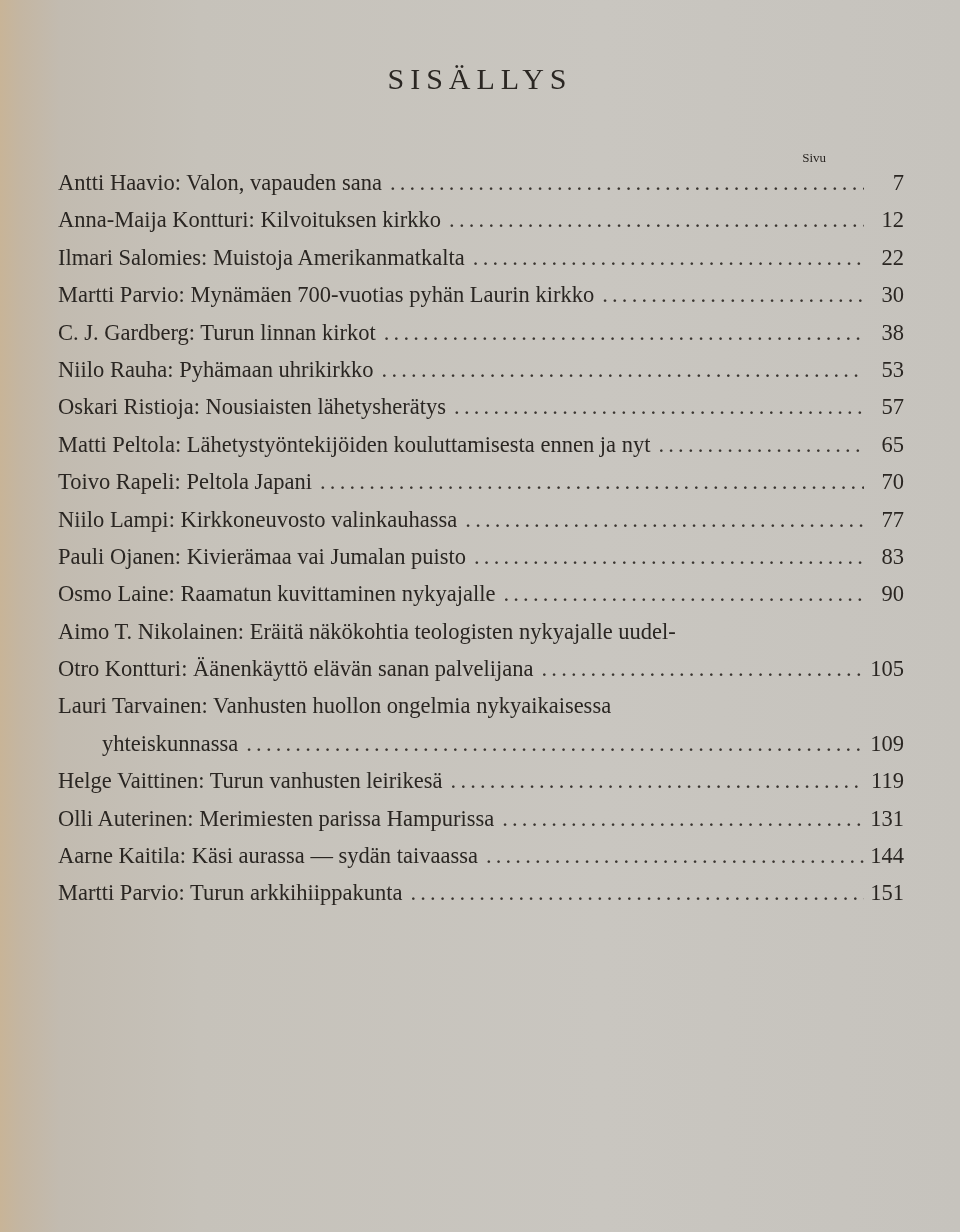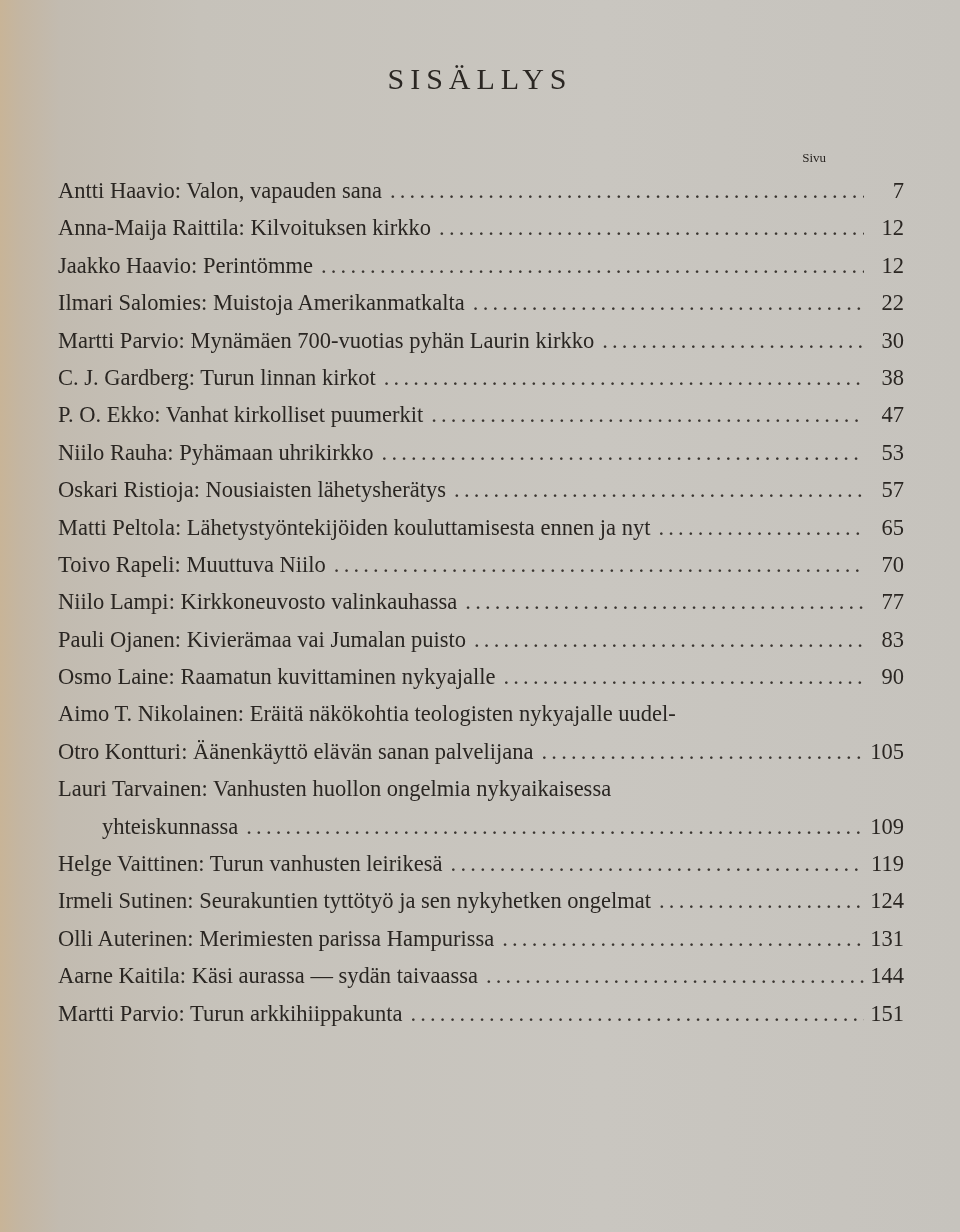--- a/index.html
+++ b/index.html
@@ -13,21 +13,21 @@
   .page { position: absolute; left: 0; top: 0; width: 884px; height: 1232px; }
   .title {
     position: absolute; top: 62px; left: 0; width: 960px;
     text-align: center; font-size: 30px; letter-spacing: 6px;
     font-family: "Liberation Serif", serif; color: #2b2723;
   }
   .sivu {
     position: absolute; top: 150px; right: 58px;
     font-size: 13px; font-family: "Liberation Serif", serif;
   }
-  .toc { position: absolute; left: 58px; top: 172px; width: 846px; }
+  .toc { position: absolute; left: 58px; top: 164px; width: 846px; }
   .entry {
     display: flex; align-items: baseline;
     font-family: "Liberation Serif", serif; font-size: 22.5px;
     height: 37.4px; line-height: 37.4px;
     white-space: nowrap;
   }
   .entry .text { flex: 0 0 auto; }
   .entry .dots {
     flex: 1 1 auto; overflow: hidden; margin: 0 6px 0 8px;
     letter-spacing: 4.2px; color: #3a3530;
@@ -47,66 +47,56 @@
   <div class="title">SISÄLLYS</div>
   <div class="sivu">Sivu</div>
 
   <div class="toc" id="toc">
       <div class="entry">
         <span class="text"><span>Antti Haavio</span><span>: </span><span>Valon, vapauden sana</span></span>
         <span class="dots"></span>
         <span class="page-num">7</span>
       </div>
       <div class="entry">
-        <span class="text"><span>Anna-Maija Raittila</span><span>: </span><span>Kilvoituksen kirkko</span></span>
-        <span class="dots"></span>
-        <span class="page-num">12</span>
-      </div>
-      <div class="entry">
-        <span class="text"><span>Jaakko Haavio</span><span>: </span><span>Perintömme</span></span>
+        <span class="text"><span>Anna-Maija Kontturi</span><span>: </span><span>Kilvoituksen kirkko</span></span>
         <span class="dots"></span>
         <span class="page-num">12</span>
       </div>
       <div class="entry">
         <span class="text"><span>Ilmari Salomies</span><span>: </span><span>Muistoja Amerikanmatkalta</span></span>
         <span class="dots"></span>
         <span class="page-num">22</span>
       </div>
       <div class="entry">
         <span class="text"><span>Martti Parvio</span><span>: </span><span>Mynämäen 700-vuotias pyhän Laurin kirkko</span></span>
         <span class="dots"></span>
         <span class="page-num">30</span>
       </div>
       <div class="entry">
         <span class="text"><span>C. J. Gardberg</span><span>: </span><span>Turun linnan kirkot</span></span>
         <span class="dots"></span>
         <span class="page-num">38</span>
       </div>
       <div class="entry">
-        <span class="text"><span>P. O. Ekko</span><span>: </span><span>Vanhat kirkolliset puumerkit</span></span>
-        <span class="dots"></span>
-        <span class="page-num">47</span>
-      </div>
-      <div class="entry">
         <span class="text"><span>Niilo Rauha</span><span>: </span><span>Pyhämaan uhrikirkko</span></span>
         <span class="dots"></span>
         <span class="page-num">53</span>
       </div>
       <div class="entry">
         <span class="text"><span>Oskari Ristioja</span><span>: </span><span>Nousiaisten lähetysherätys</span></span>
         <span class="dots"></span>
         <span class="page-num">57</span>
       </div>
       <div class="entry">
         <span class="text"><span>Matti Peltola</span><span>: </span><span>Lähetystyöntekijöiden kouluttamisesta ennen ja nyt</span></span>
         <span class="dots"></span>
         <span class="page-num">65</span>
       </div>
       <div class="entry">
-        <span class="text"><span>Toivo Rapeli</span><span>: </span><span>Muuttuva Niilo</span></span>
+        <span class="text"><span>Toivo Rapeli</span><span>: </span><span>Peltola Japani</span></span>
         <span class="dots"></span>
         <span class="page-num">70</span>
       </div>
       <div class="entry">
         <span class="text"><span>Niilo Lampi</span><span>: </span><span>Kirkkoneuvosto valinkauhassa</span></span>
         <span class="dots"></span>
         <span class="page-num">77</span>
       </div>
       <div class="entry">
         <span class="text"><span>Pauli Ojanen</span><span>: </span><span>Kivierämaa vai Jumalan puisto</span></span>
@@ -135,25 +125,20 @@
         <span class="text">yhteiskunnassa</span>
         <span class="dots"></span>
         <span class="page-num">109</span>
       </div>
       <div class="entry">
         <span class="text"><span>Helge Vaittinen</span><span>: </span><span>Turun vanhusten leirikesä</span></span>
         <span class="dots"></span>
         <span class="page-num">119</span>
       </div>
       <div class="entry">
-        <span class="text"><span>Irmeli Sutinen</span><span>: </span><span>Seurakuntien tyttötyö ja sen nykyhetken ongelmat</span></span>
-        <span class="dots"></span>
-        <span class="page-num">124</span>
-      </div>
-      <div class="entry">
         <span class="text"><span>Olli Auterinen</span><span>: </span><span>Merimiesten parissa Hampurissa</span></span>
         <span class="dots"></span>
         <span class="page-num">131</span>
       </div>
       <div class="entry">
         <span class="text"><span>Aarne Kaitila</span><span>: </span><span>Käsi aurassa — sydän taivaassa</span></span>
         <span class="dots"></span>
         <span class="page-num">144</span>
       </div>
       <div class="entry">

